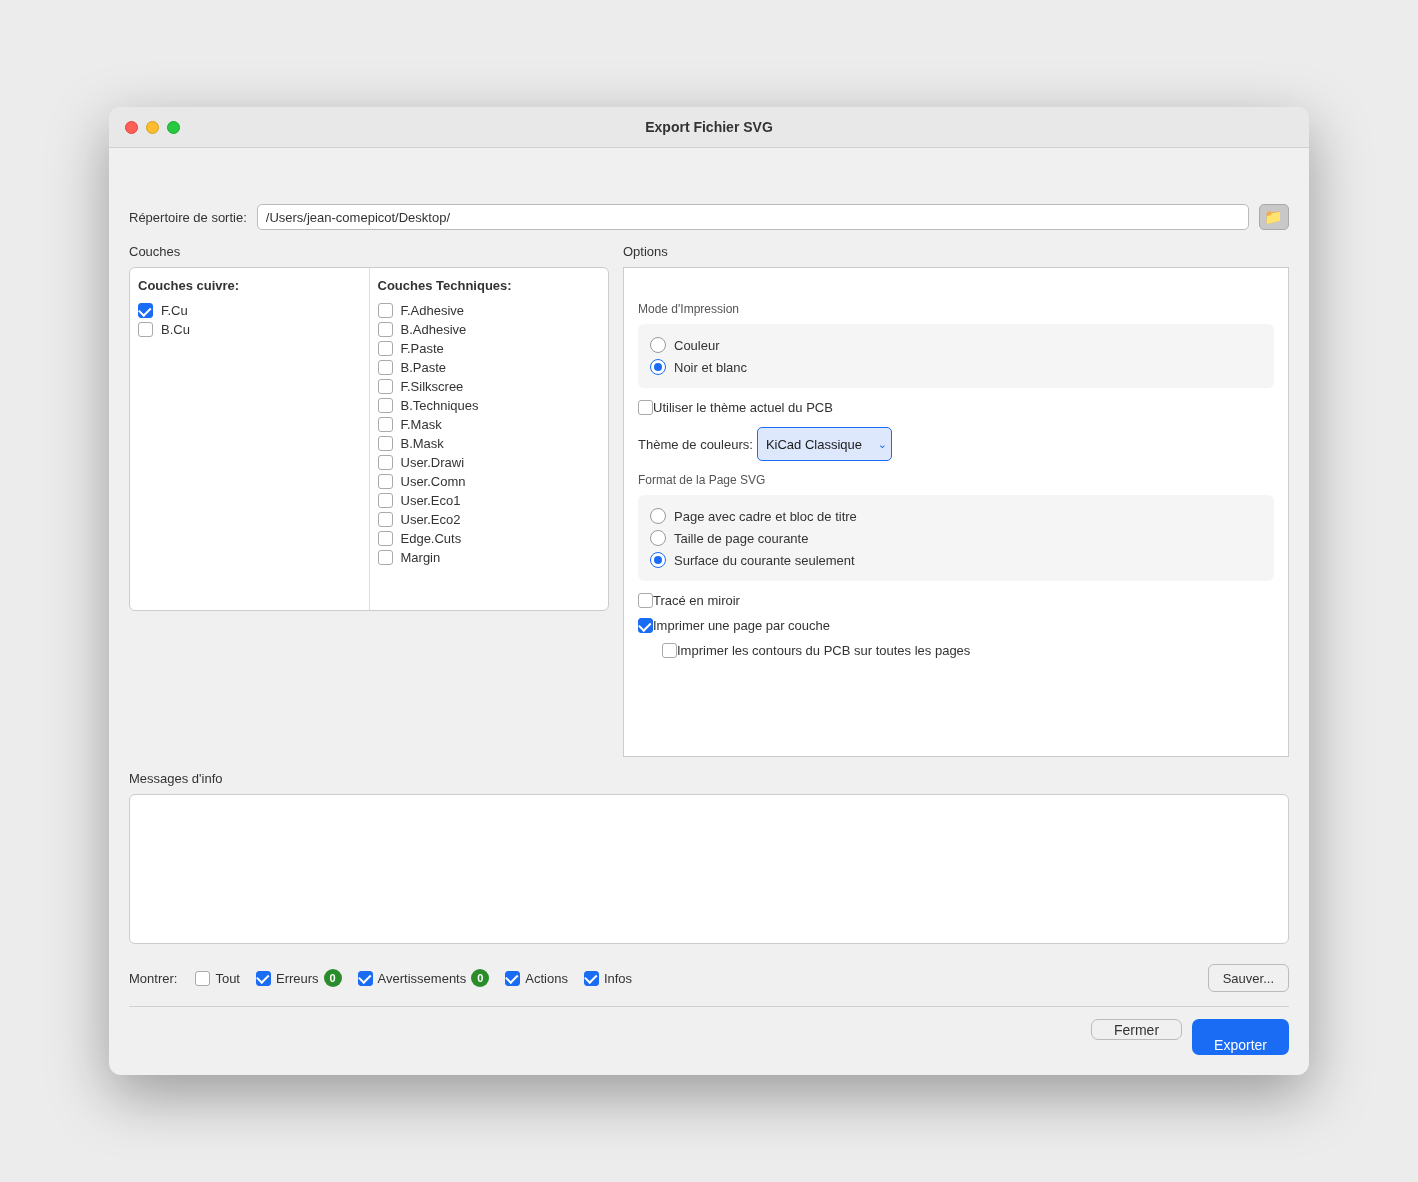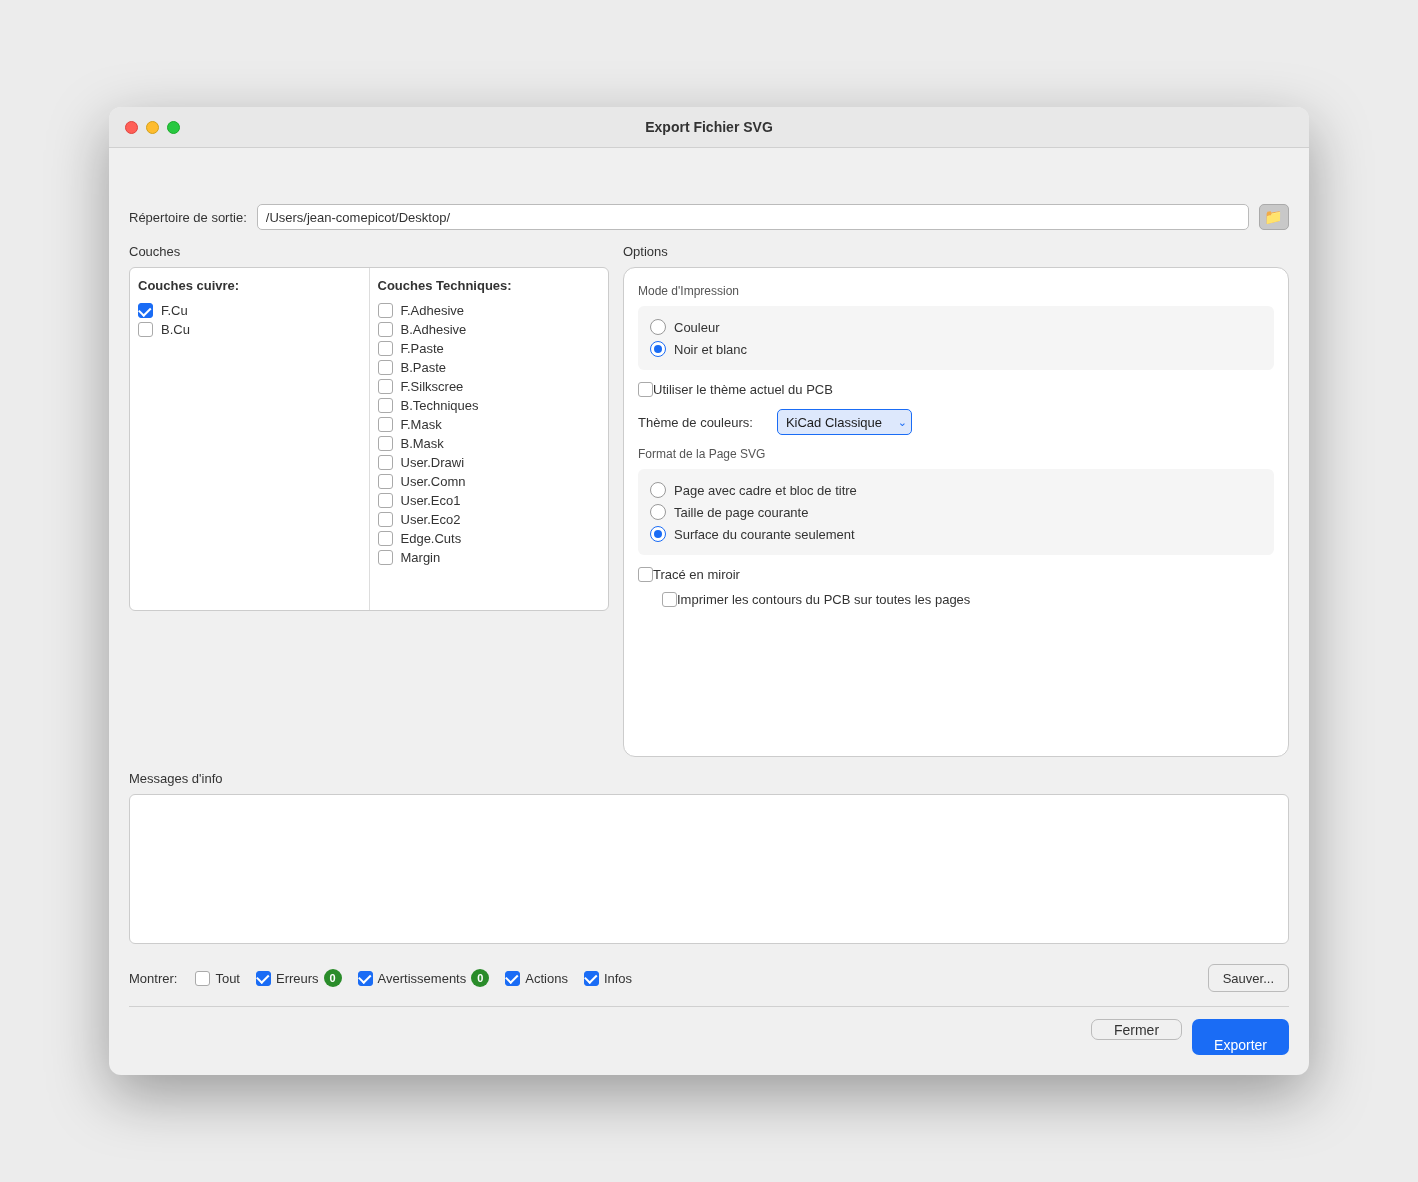--- a/index.html
+++ b/index.html
@@ -157,22 +157,22 @@
       transform: rotate(-45deg) translateY(-1px);
       display: block;
     }
     
     .options-section {
       flex: 1;
     }
     .options-inner {
       background: white;
       border: 1px solid #ccc;
-      border-radius: 12px;
-      padding: 12px 14px;
+      border-radius: 0;
+      padding: 30px 14px;
       height: 490px;
       overflow-y: auto;
     }
     .options-group-label {
       font-size: 12px;
       color: #555;
       margin-bottom: 8px;
       margin-top: 4px;
     }
     .options-group {
@@ -215,36 +215,36 @@
     .option-row {
       display: flex;
       align-items: center;
       margin-bottom: 10px;
       font-size: 13px;
       color: #333;
     }
     .theme-row {
       display: flex;
       align-items: center;
-      gap: 24px;
+      gap: 4px;
       margin-bottom: 12px;
       margin-top: 12px;
     }
     .theme-label {
       font-size: 13px;
       color: #333;
     }
     .select-wrapper {
       position: relative;
       display: inline-flex;
       align-items: center;
     }
     .select-wrapper select {
       appearance: none;
-      height: 26px;
+      height: 34px;
       border: 1.5px solid #1a6cf5;
       border-radius: 5px;
       padding: 0 28px 0 8px;
       font-size: 13px;
       background: #dde8fc;
       color: #1a1a1a;
       cursor: pointer;
       outline: none;
     }
     .select-arrow {
@@ -496,20 +496,24 @@
               <div class="radio-btn selected"></div>
               <span>Surface du courante seulement</span>
             </div>
           </div>
 
           <div class="option-row">
             <div class="cb"></div>
             <span>Tracé en miroir</span>
           </div>
 
+          <div class="option-row">
+            <div class="cb checked"></div>
+            <span>Imprimer une page par couche</span>
+          </div>
 
           <div class="option-row indent">
             <div class="cb"></div>
             <span>Imprimer les contours du PCB sur toutes les pages</span>
           </div>
 
         </div>
       </div>
     </div>
 

